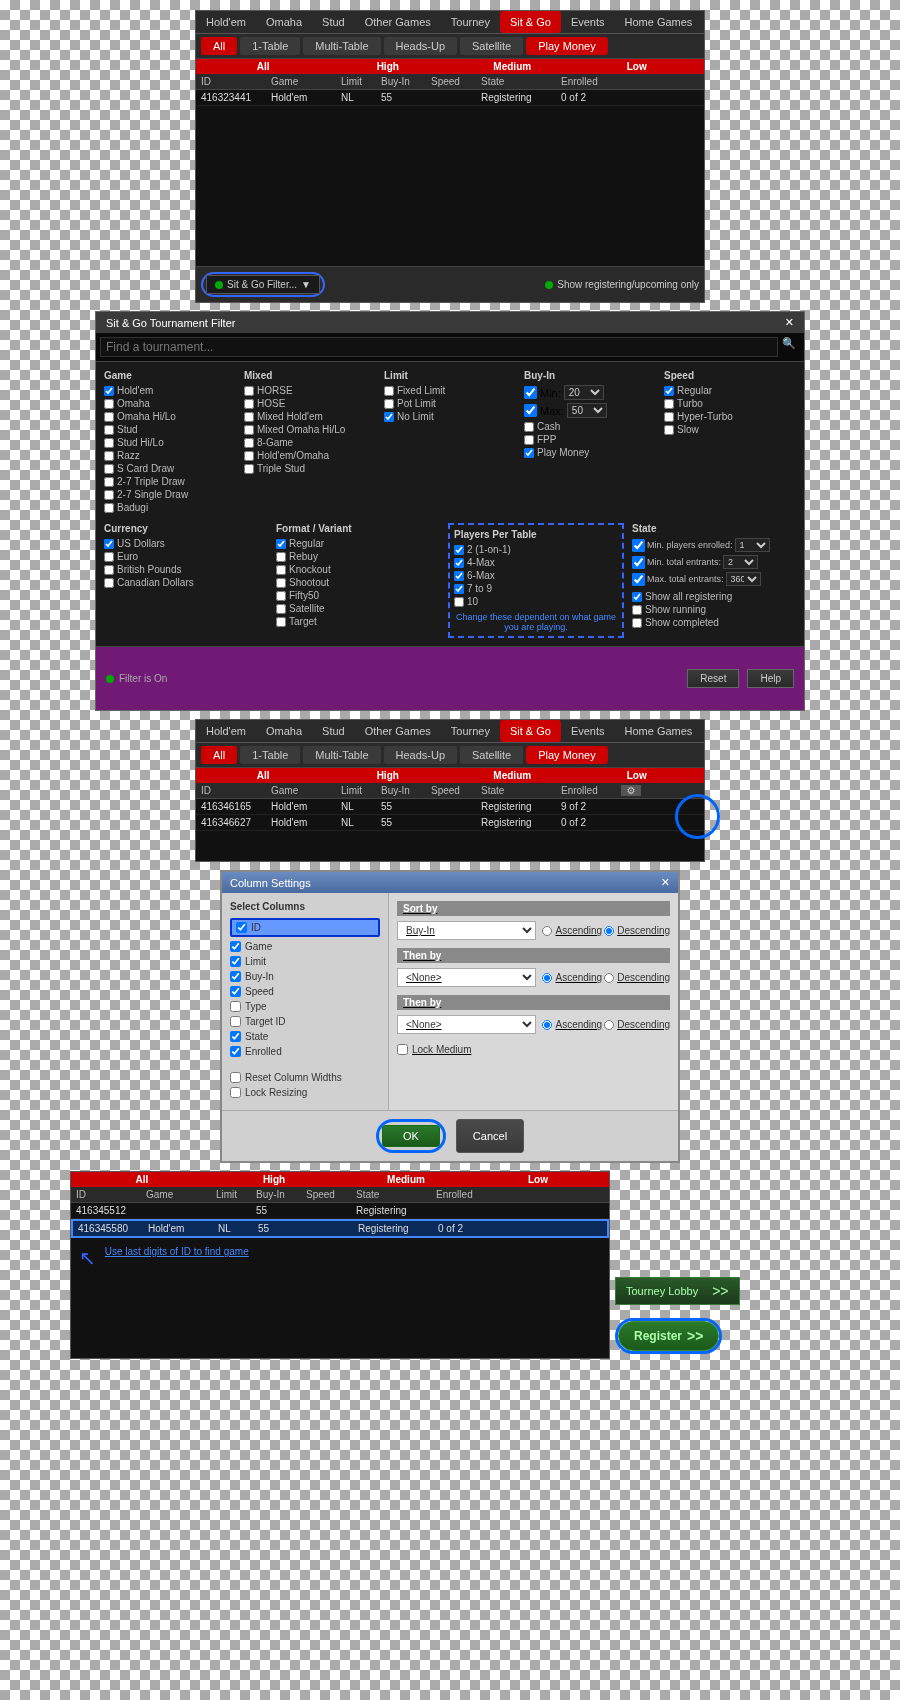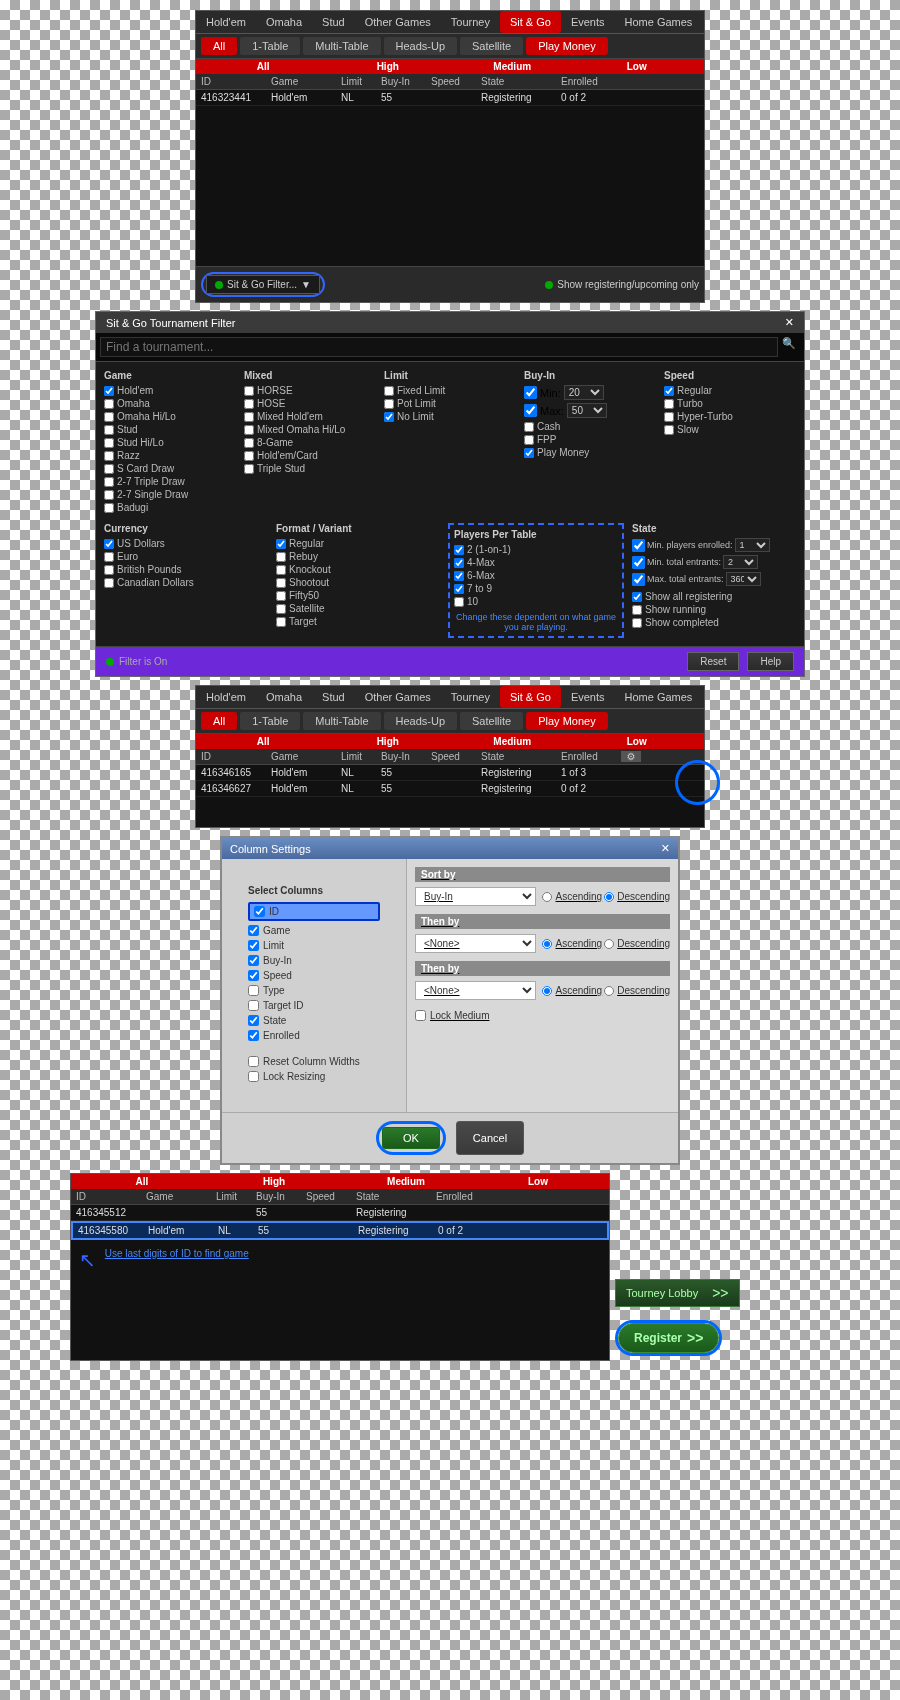--- a/index.html
+++ b/index.html
@@ -247,22 +247,22 @@
     .filter-row2 {
       display: flex;
       gap: 8px;
       padding: 0 8px 8px;
     }
 
     .filter-footer {
       display: flex;
       justify-content: space-between;
       align-items: center;
-      padding: 5px 10px;
-      background: #6d28d9;
+      padding: 22px 10px;
+      background: #701a75;
       border-top: 1px solid #444;
     }
 
     .btn-small {
       background: linear-gradient(to bottom, #3a3a3a, #2a2a2a);
       border: 1px solid #666;
       color: #ccc;
       padding: 3px 12px;
       cursor: pointer;
       font-size: 10px;
@@ -313,23 +313,23 @@
       justify-content: space-between;
       align-items: center;
     }
 
     .col-settings-body {
       display: flex;
       gap: 0;
     }
 
     .select-cols {
-      width: 185px;
+      width: 167px;
       background: #d0d0d0;
-      padding: 26px;
+      padding: 8px;
       border-right: 1px solid #aaa;
     }
 
     .select-cols-title {
       font-size: 10px;
       font-weight: bold;
       color: #333;
       margin-bottom: 6px;
     }
 
@@ -678,21 +678,21 @@
         <div class="checkbox-item">
             <input type="checkbox" style="">
             <label>Mixed Omaha Hi/Lo</label>
           </div>
         <div class="checkbox-item">
             <input type="checkbox" style="">
             <label>8-Game</label>
           </div>
         <div class="checkbox-item">
             <input type="checkbox" style="">
-            <label>Hold'em/Card</label>
+            <label>Hold'em/Omaha</label>
           </div>
         <div class="checkbox-item">
             <input type="checkbox" style="">
             <label>Triple Stud</label>
           </div>
       </div>
 
       <div class="filter-col">
         <div class="filter-col-title">Limit</div>
         <div class="checkbox-item">
@@ -922,21 +922,21 @@
         </div>
       </div>
 
       <div class="data-row">
         <div class="data-cell col-id">416346165</div>
         <div class="data-cell col-game">Hold'em</div>
         <div class="data-cell col-limit">NL</div>
         <div class="data-cell col-buyin">55</div>
         <div class="data-cell col-speed"></div>
         <div class="data-cell col-state">Registering</div>
-        <div class="data-cell" style="width:60px;">1 of 3</div>
+        <div class="data-cell" style="width:60px;">9 of 2</div>
       </div>
       <div class="data-row">
         <div class="data-cell col-id">416346627</div>
         <div class="data-cell col-game">Hold'em</div>
         <div class="data-cell col-limit">NL</div>
         <div class="data-cell col-buyin">55</div>
         <div class="data-cell col-speed"></div>
         <div class="data-cell col-state">Registering</div>
         <div class="data-cell" style="width:60px;">0 of 2</div>
       </div>

